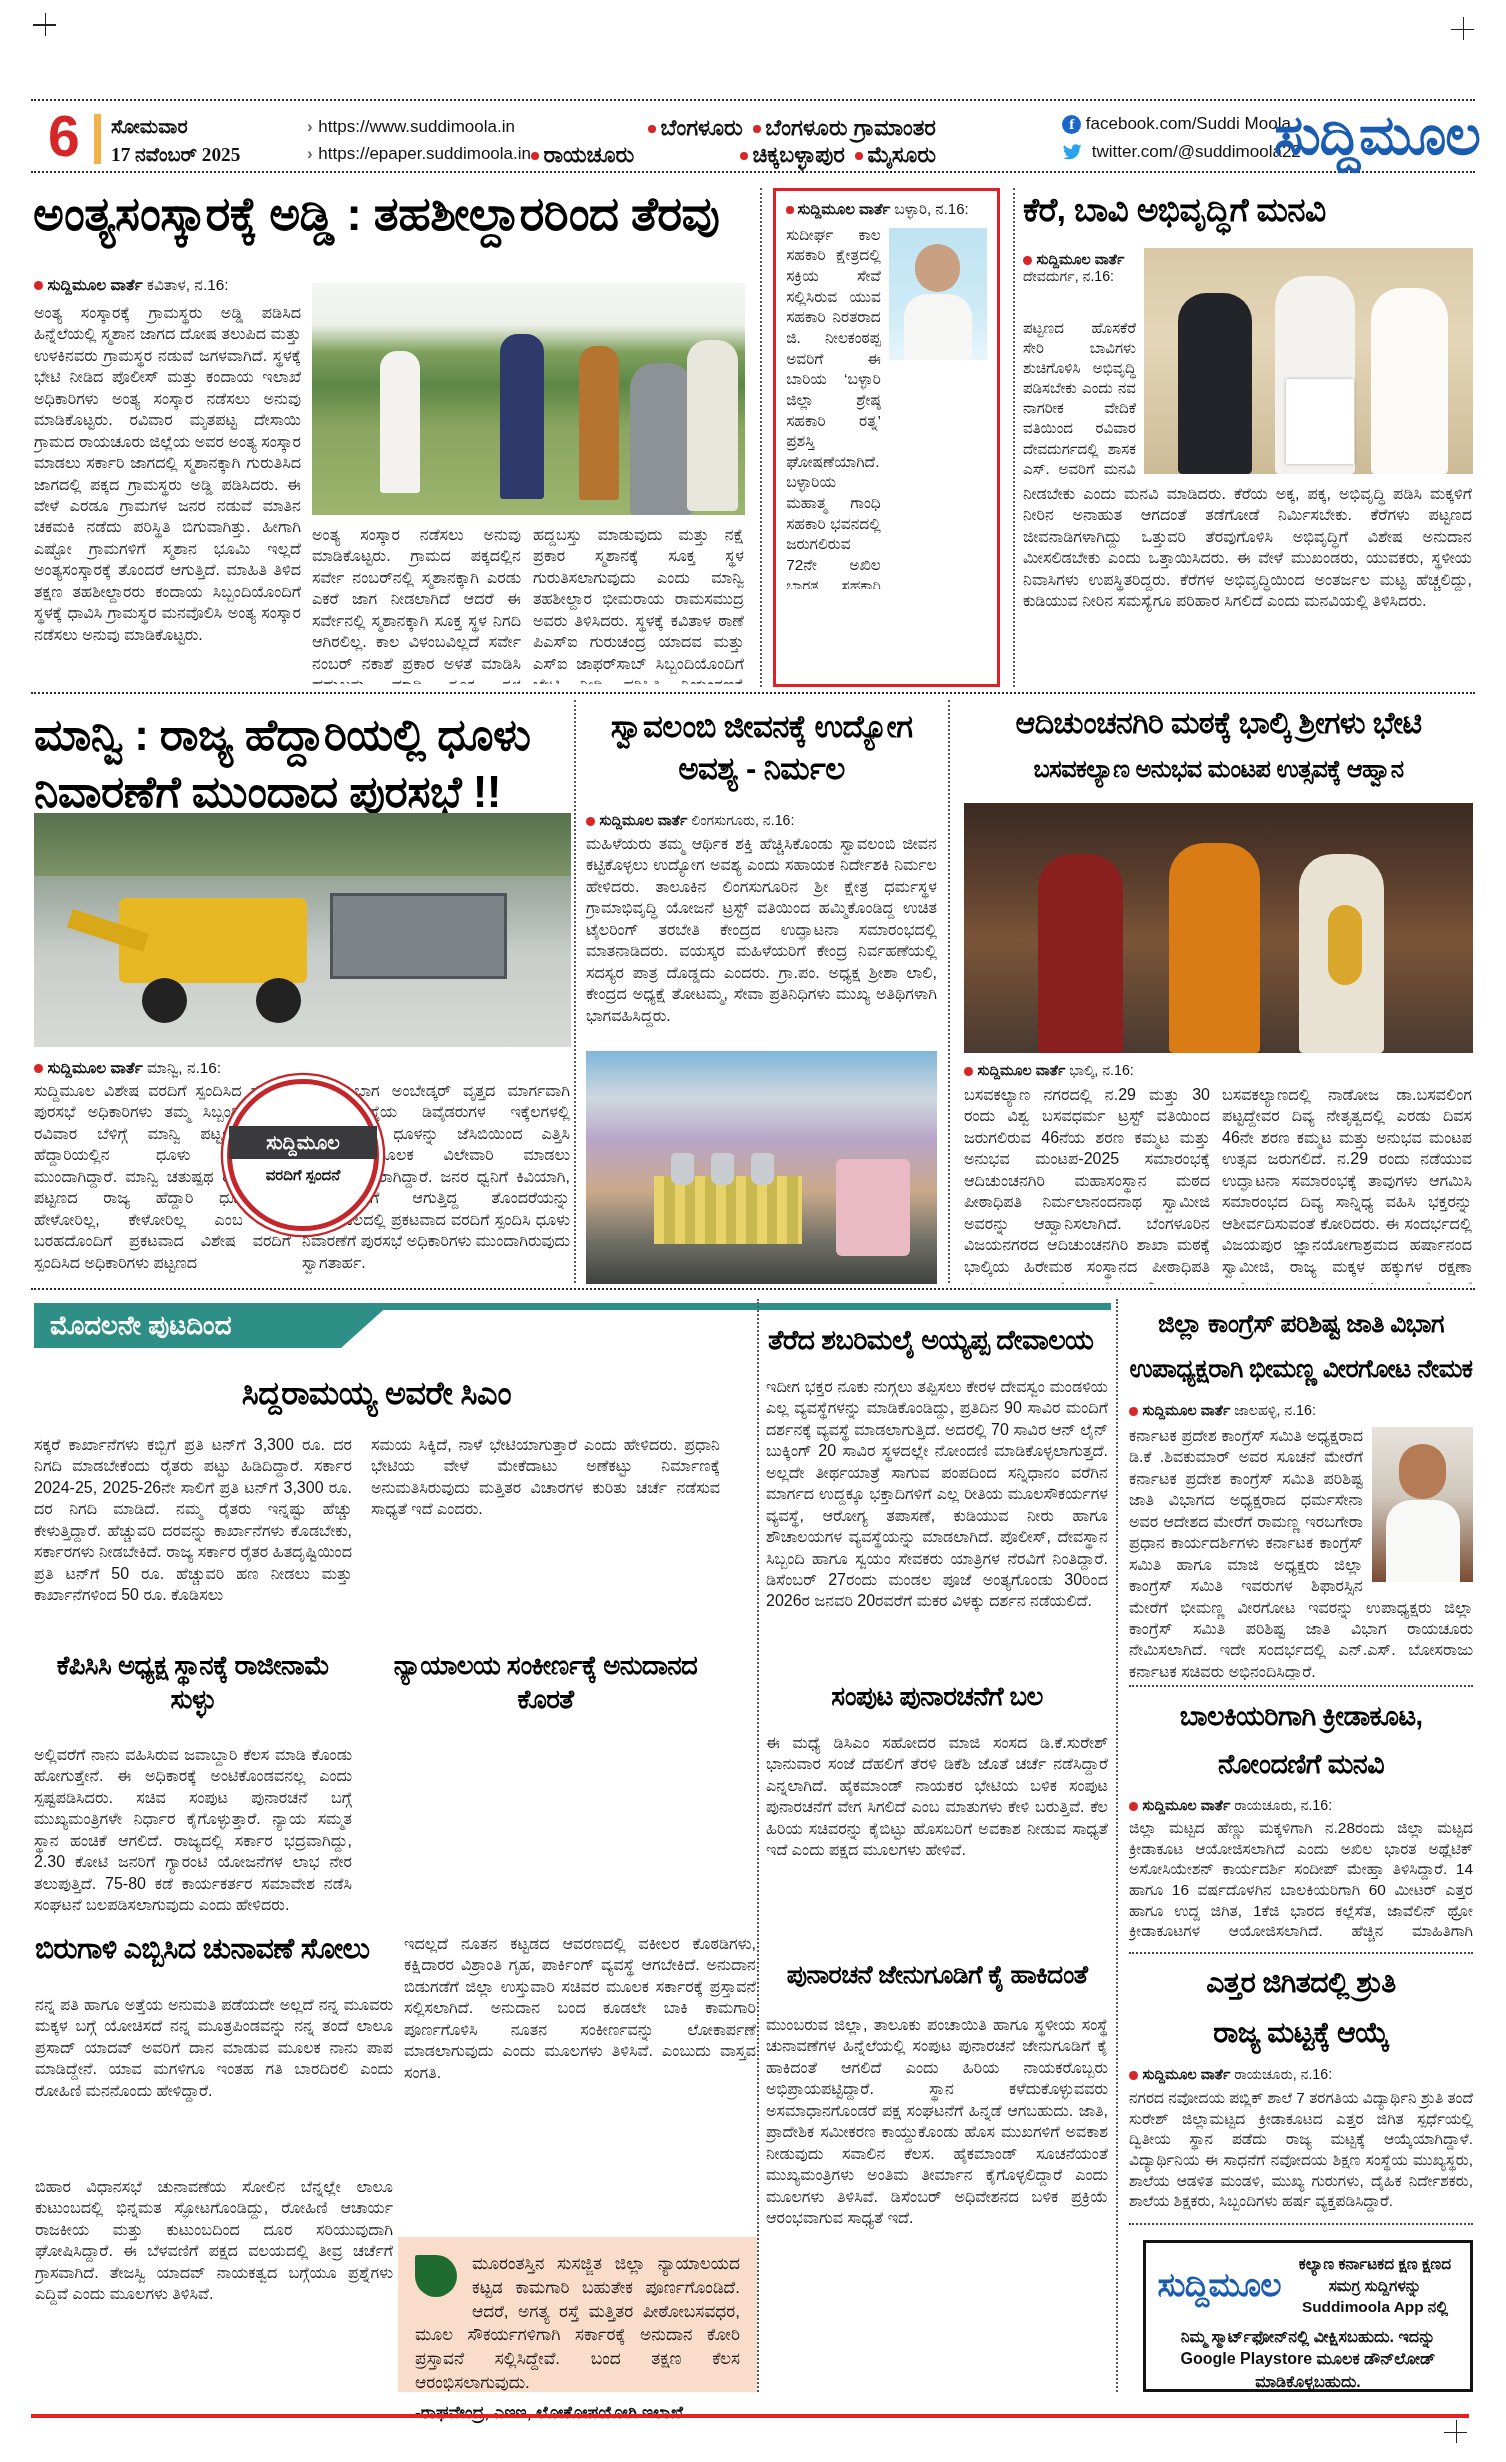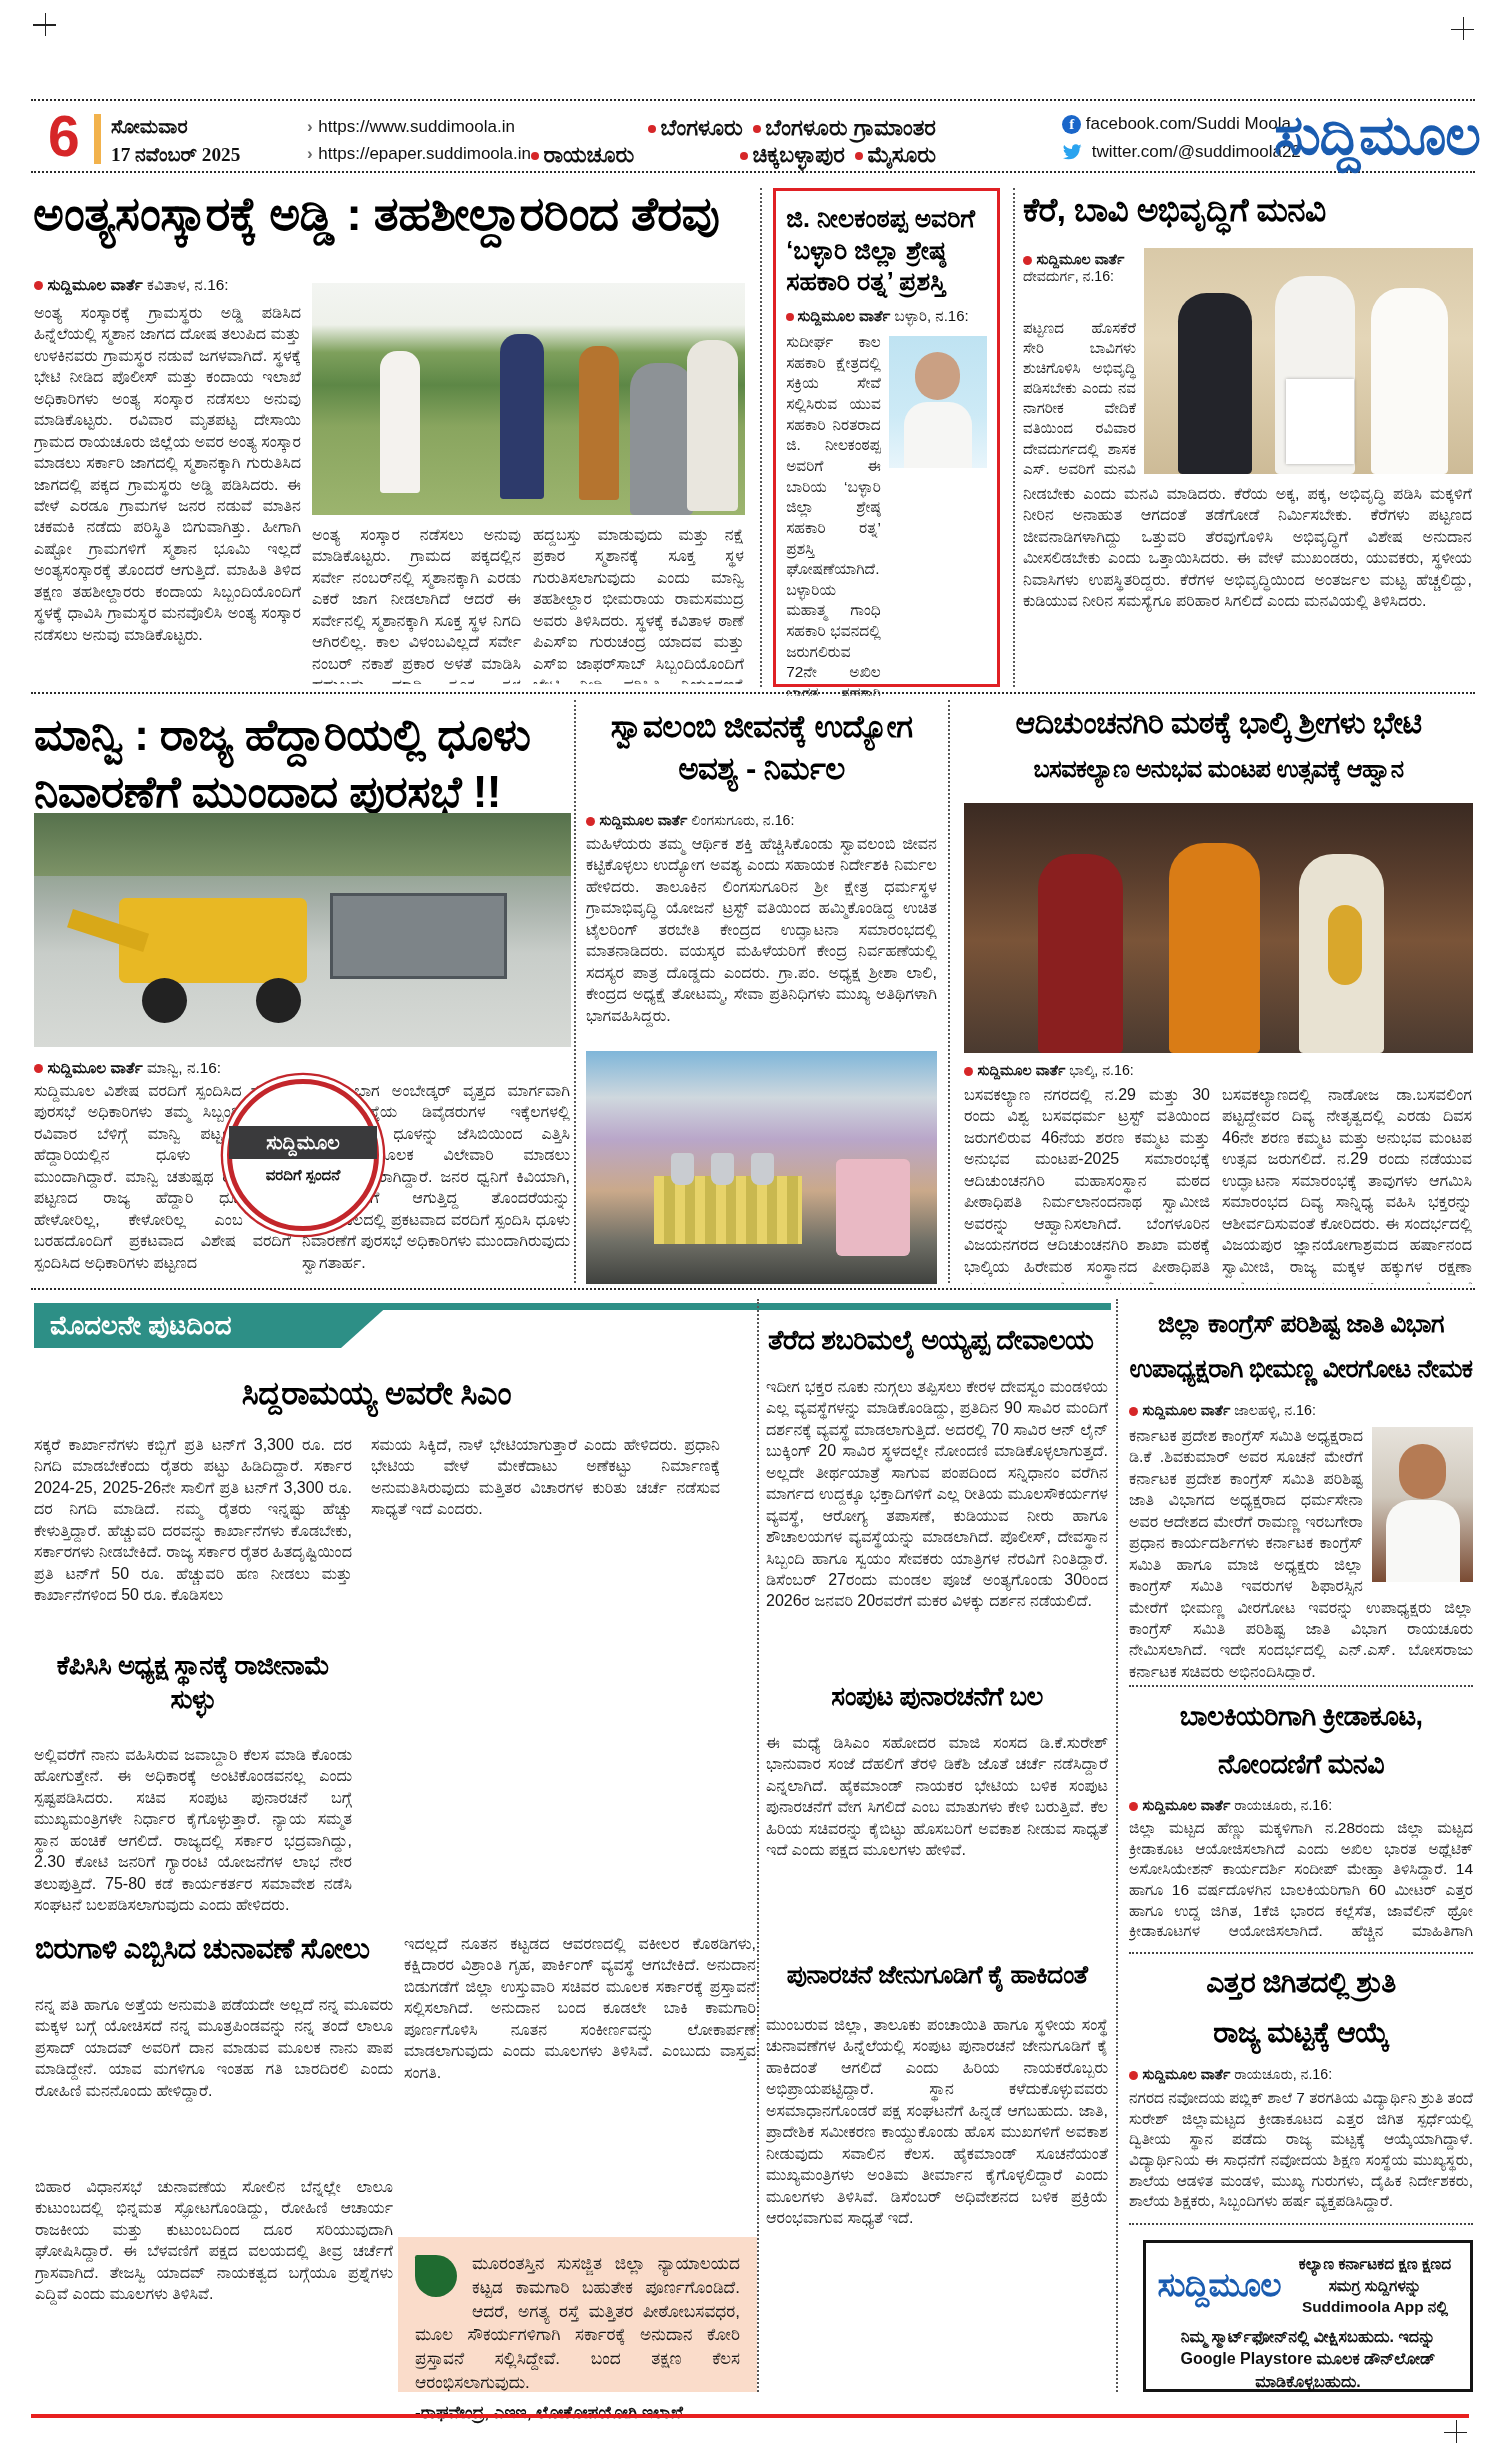--- a/index.html
+++ b/index.html
@@ -111,21 +111,20 @@
     <div class="abs" style="left:267px;top:63px;width:40px;height:154px;background:#b5742f;border-radius:17px 17px 3.4px 3.4px;"></div>
     <div class="abs" style="left:318px;top:80px;width:63px;height:152px;background:#8d9296;border-radius:25px 25px 4.5px 4.5px;"></div>
     <div class="abs" style="left:375px;top:57px;width:51px;height:171px;background:#e9e6de;border-radius:20.5px 20.5px 4.5px 4.5px;"></div>
   </div>
   <div class="txt" style="left:312px;top:524px;width:209px;height:160px;">ಅಂತ್ಯ ಸಂಸ್ಕಾರ ನಡೆಸಲು ಅನುವು ಮಾಡಿಕೊಟ್ಟರು. ಗ್ರಾಮದ ಪಕ್ಕದಲ್ಲಿನ ಸರ್ವೇ ನಂಬರ್‌ನಲ್ಲಿ ಸ್ಮಶಾನಕ್ಕಾಗಿ ಎರಡು ಎಕರೆ ಜಾಗ ನೀಡಲಾಗಿದೆ ಆದರೆ ಈ ಸರ್ವೇನಲ್ಲಿ ಸ್ಮಶಾನಕ್ಕಾಗಿ ಸೂಕ್ತ ಸ್ಥಳ ನಿಗದಿ ಆಗಿರಲಿಲ್ಲ. ಕಾಲ ವಿಳಂಬವಿಲ್ಲದೆ ಸರ್ವೇ ನಂಬರ್ ನಕಾಶೆ ಪ್ರಕಾರ ಅಳತೆ ಮಾಡಿಸಿ ಹದ್ದುಬಸ್ತು ಮಾಡಿ ಸೂಕ್ತ ಸ್ಥಳ ಗುರುತಿಸಲಾಗುವುದು ಎಂದು ಹೇಳಿದರು.</div>
   <div class="txt" style="left:533px;top:524px;width:211px;height:160px;">ಹದ್ದಬಸ್ತು ಮಾಡುವುದು ಮತ್ತು ನಕ್ಷೆ ಪ್ರಕಾರ ಸ್ಮಶಾನಕ್ಕೆ ಸೂಕ್ತ ಸ್ಥಳ ಗುರುತಿಸಲಾಗುವುದು ಎಂದು ಮಾನ್ವಿ ತಹಶೀಲ್ದಾರ ಭೀಮರಾಯ ರಾಮಸಮುದ್ರ ಅವರು ತಿಳಿಸಿದರು. ಸ್ಥಳಕ್ಕೆ ಕವಿತಾಳ ಠಾಣೆ ಪಿಎಸ್‌ಐ ಗುರುಚಂದ್ರ ಯಾದವ ಮತ್ತು ಎಸ್‌ಐ ಜಾಫರ್‌ಸಾಬ್ ಸಿಬ್ಬಂದಿಯೊಂದಿಗೆ ಭೇಟಿ ನೀಡಿ ಪರಿಸ್ಥಿತಿ ನಿಯಂತ್ರಣಕ್ಕೆ ತಂದರು.</div>
 
   <div class="vdot" style="left:760px;top:188px;height:499px;"></div>
 
   <div class="redbox" style="left:773px;top:188px;width:227px;height:499px;">
-    <div class="headline" style="position:static;font-size:25px;line-height:1.25;letter-spacing:0;margin:3.4px 0 10.2px 0;">ಜಿ. ನೀಲಕಂಠಪ್ಪ ಅವರಿಗೆ ‘ಬಳ್ಳಾರಿ ಜಿಲ್ಲಾ ಶ್ರೇಷ್ಠ ಸಹಕಾರಿ ರತ್ನ’ ಪ್ರಶಸ್ತಿ</div>
     <div style="font-size:15px;margin-bottom:6.8px;">
       <span class="dot" style="display:inline-block;width:8px;height:8px;border-radius:50%;background:#d62628;margin-right:3.4px;vertical-align:middle;"></span><b>ಸುದ್ದಿಮೂಲ ವಾರ್ತೆ</b>&nbsp;<span>ಬಳ್ಳಾರಿ, ನ.16:</span>
     </div>
     <div style="float:right;width:98px;height:132px;margin:3.4px 0 4.5px 8px;background:linear-gradient(180deg,#bfe3f2 0%,#cdeaf6 60%,#e8f5fb 100%);position:relative;">
       <div style="position:absolute;left:26px;top:16px;width:45px;height:48px;background:#caa083;border-radius:23px;"></div>
       <div style="position:absolute;left:15px;top:66px;width:68px;height:66px;background:#f6f6f4;border-radius:23px 23px 0 0;"></div>
     </div>
     <div class="txt" style="position:static;font-size:15.4px;height:364px;">ಸುದೀರ್ಘ ಕಾಲ ಸಹಕಾರಿ ಕ್ಷೇತ್ರದಲ್ಲಿ ಸಕ್ರಿಯ ಸೇವೆ ಸಲ್ಲಿಸಿರುವ ಯುವ ಸಹಕಾರಿ ನಿರತರಾದ ಜಿ. ನೀಲಕಂಠಪ್ಪ ಅವರಿಗೆ ಈ ಬಾರಿಯ ‘ಬಳ್ಳಾರಿ ಜಿಲ್ಲಾ ಶ್ರೇಷ್ಠ ಸಹಕಾರಿ ರತ್ನ’ ಪ್ರಶಸ್ತಿ ಘೋಷಣೆಯಾಗಿದೆ. ಬಳ್ಳಾರಿಯ ಮಹಾತ್ಮ ಗಾಂಧಿ ಸಹಕಾರಿ ಭವನದಲ್ಲಿ ಜರುಗಲಿರುವ 72ನೇ ಅಖಿಲ ಭಾರತ ಸಹಕಾರಿ ಸಪ್ತಾಹದಲ್ಲಿ ಪ್ರಶಸ್ತಿ ಪ್ರದಾನ ಮಾಡಲಾಗುವುದು ಎಂದು ಸಂಘಟನಾ ಸಮಿತಿ ತಿಳಿಸಿದೆ. ವಿವಿಧ ಸಹಕಾರ ಸಂಘಗಳ ಅಭಿವೃದ್ಧಿಗೆ ಶ್ರಮಿಸಿದ ಅವರ ಸೇವೆ ಗುರುತಿಸಿ ಜಿಲ್ಲಾ ಸಹಕಾರ ಯೂನಿಯನ್ ಈ ಪ್ರಶಸ್ತಿ ನೀಡುತ್ತಿದ್ದು, ಸಹಕಾರಿ ಬಂಧುಗಳು ಹರ್ಷ ವ್ಯಕ್ತಪಡಿಸಿದ್ದಾರೆ.</div>
   </div>
 
@@ -206,20 +205,21 @@
   <div class="vdot" style="left:757px;top:1299px;height:1093px;"></div>
   <div class="vdot" style="left:1116px;top:1299px;height:1093px;"></div>
 
   <div class="headline center" style="left:34px;top:1376px;width:685px;height:45px;font-size:32px;">ಸಿದ್ದರಾಮಯ್ಯ ಅವರೇ ಸಿಎಂ</div>
   <div class="txt" style="left:34px;top:1434px;width:318px;height:202px;">ಸಕ್ಕರೆ ಕಾರ್ಖಾನೆಗಳು ಕಬ್ಬಿಗೆ ಪ್ರತಿ ಟನ್‌ಗೆ 3,300 ರೂ. ದರ ನಿಗದಿ ಮಾಡಬೇಕೆಂದು ರೈತರು ಪಟ್ಟು ಹಿಡಿದಿದ್ದಾರೆ. ಸರ್ಕಾರ 2024-25, 2025-26ನೇ ಸಾಲಿಗೆ ಪ್ರತಿ ಟನ್‌ಗೆ 3,300 ರೂ. ದರ ನಿಗದಿ ಮಾಡಿದೆ. ನಮ್ಮ ರೈತರು ಇನ್ನಷ್ಟು ಹೆಚ್ಚು ಕೇಳುತ್ತಿದ್ದಾರೆ. ಹೆಚ್ಚುವರಿ ದರವನ್ನು ಕಾರ್ಖಾನೆಗಳು ಕೊಡಬೇಕು, ಸರ್ಕಾರಗಳು ನೀಡಬೇಕಿದೆ. ರಾಜ್ಯ ಸರ್ಕಾರ ರೈತರ ಹಿತದೃಷ್ಟಿಯಿಂದ ಪ್ರತಿ ಟನ್‌ಗೆ 50 ರೂ. ಹೆಚ್ಚುವರಿ ಹಣ ನೀಡಲು ಮತ್ತು ಕಾರ್ಖಾನೆಗಳಿಂದ 50 ರೂ. ಕೊಡಿಸಲು</div>
   <div class="txt" style="left:371px;top:1434px;width:349px;height:202px;">ಸಮಯ ಸಿಕ್ಕಿದೆ, ನಾಳೆ ಭೇಟಿಯಾಗುತ್ತಾರೆ ಎಂದು ಹೇಳಿದರು. ಪ್ರಧಾನಿ ಭೇಟಿಯ ವೇಳೆ ಮೇಕೆದಾಟು ಅಣೆಕಟ್ಟು ನಿರ್ಮಾಣಕ್ಕೆ ಅನುಮತಿಸಿರುವುದು ಮತ್ತಿತರ ವಿಚಾರಗಳ ಕುರಿತು ಚರ್ಚೆ ನಡೆಸುವ ಸಾಧ್ಯತೆ ಇದೆ ಎಂದರು.</div>
 
   <div class="headline center" style="left:34px;top:1649px;width:318px;height:85px;font-size:26px;line-height:1.3;">ಕೆಪಿಸಿಸಿ ಅಧ್ಯಕ್ಷ ಸ್ಥಾನಕ್ಕೆ ರಾಜೀನಾಮೆ ಸುಳ್ಳು</div>
   <div class="txt" style="left:34px;top:1744px;width:318px;height:169px;">ಅಲ್ಲಿವರೆಗೆ ನಾನು ವಹಿಸಿರುವ ಜವಾಬ್ದಾರಿ ಕೆಲಸ ಮಾಡಿ ಕೊಂಡು ಹೋಗುತ್ತೇನೆ. ಈ ಅಧಿಕಾರಕ್ಕೆ ಅಂಟಿಕೊಂಡವನಲ್ಲ ಎಂದು ಸ್ಪಷ್ಟಪಡಿಸಿದರು. ಸಚಿವ ಸಂಪುಟ ಪುನಾರಚನೆ ಬಗ್ಗೆ ಮುಖ್ಯಮಂತ್ರಿಗಳೇ ನಿರ್ಧಾರ ಕೈಗೊಳ್ಳುತ್ತಾರೆ. ನ್ಯಾಯ ಸಮ್ಮತ ಸ್ಥಾನ ಹಂಚಿಕೆ ಆಗಲಿದೆ. ರಾಜ್ಯದಲ್ಲಿ ಸರ್ಕಾರ ಭದ್ರವಾಗಿದ್ದು, 2.30 ಕೋಟಿ ಜನರಿಗೆ ಗ್ಯಾರಂಟಿ ಯೋಜನೆಗಳ ಲಾಭ ನೇರ ತಲುಪುತ್ತಿದೆ. 75-80 ಕಡೆ ಕಾರ್ಯಕರ್ತರ ಸಮಾವೇಶ ನಡೆಸಿ ಸಂಘಟನೆ ಬಲಪಡಿಸಲಾಗುವುದು ಎಂದು ಹೇಳಿದರು.</div>
 
+  <div class="headline center" style="left:372px;top:1649px;width:347px;height:85px;font-size:26px;line-height:1.3;">ನ್ಯಾಯಾಲಯ ಸಂಕೀರ್ಣಕ್ಕೆ ಅನುದಾನದ ಕೊರತೆ</div>
 
   <div class="headline" style="left:35px;top:1933px;width:358px;height:48px;font-size:28.4px;">ಬಿರುಗಾಳಿ ಎಬ್ಬಿಸಿದ ಚುನಾವಣೆ ಸೋಲು</div>
   <div class="txt" style="left:35px;top:1994px;width:358px;height:175px;">ನನ್ನ ಪತಿ ಹಾಗೂ ಅತ್ತೆಯ ಅನುಮತಿ ಪಡೆಯದೇ ಅಲ್ಲದೆ ನನ್ನ ಮೂವರು ಮಕ್ಕಳ ಬಗ್ಗೆ ಯೋಚಿಸದೆ ನನ್ನ ಮೂತ್ರಪಿಂಡವನ್ನು ನನ್ನ ತಂದೆ ಲಾಲೂ ಪ್ರಸಾದ್ ಯಾದವ್ ಅವರಿಗೆ ದಾನ ಮಾಡುವ ಮೂಲಕ ನಾನು ಪಾಪ ಮಾಡಿದ್ದೇನೆ. ಯಾವ ಮಗಳಿಗೂ ಇಂತಹ ಗತಿ ಬಾರದಿರಲಿ ಎಂದು ರೋಹಿಣಿ ಮನನೊಂದು ಹೇಳಿದ್ದಾರೆ.</div>
   <div class="txt" style="left:404px;top:1933px;width:352px;height:296px;">ಇದಲ್ಲದೆ ನೂತನ ಕಟ್ಟಡದ ಆವರಣದಲ್ಲಿ ವಕೀಲರ ಕೊಠಡಿಗಳು, ಕಕ್ಷಿದಾರರ ವಿಶ್ರಾಂತಿ ಗೃಹ, ಪಾರ್ಕಿಂಗ್ ವ್ಯವಸ್ಥೆ ಆಗಬೇಕಿದೆ. ಅನುದಾನ ಬಿಡುಗಡೆಗೆ ಜಿಲ್ಲಾ ಉಸ್ತುವಾರಿ ಸಚಿವರ ಮೂಲಕ ಸರ್ಕಾರಕ್ಕೆ ಪ್ರಸ್ತಾವನೆ ಸಲ್ಲಿಸಲಾಗಿದೆ. ಅನುದಾನ ಬಂದ ಕೂಡಲೇ ಬಾಕಿ ಕಾಮಗಾರಿ ಪೂರ್ಣಗೊಳಿಸಿ ನೂತನ ಸಂಕೀರ್ಣವನ್ನು ಲೋಕಾರ್ಪಣೆ ಮಾಡಲಾಗುವುದು ಎಂದು ಮೂಲಗಳು ತಿಳಿಸಿವೆ. ಎಂಬುದು ವಾಸ್ತವ ಸಂಗತಿ.</div>
 
   <div class="txt" style="left:35px;top:2176px;width:358px;height:211px;">ಬಿಹಾರ ವಿಧಾನಸಭೆ ಚುನಾವಣೆಯ ಸೋಲಿನ ಬೆನ್ನಲ್ಲೇ ಲಾಲೂ ಕುಟುಂಬದಲ್ಲಿ ಭಿನ್ನಮತ ಸ್ಫೋಟಗೊಂಡಿದ್ದು, ರೋಹಿಣಿ ಆಚಾರ್ಯ ರಾಜಕೀಯ ಮತ್ತು ಕುಟುಂಬದಿಂದ ದೂರ ಸರಿಯುವುದಾಗಿ ಘೋಷಿಸಿದ್ದಾರೆ. ಈ ಬೆಳವಣಿಗೆ ಪಕ್ಷದ ವಲಯದಲ್ಲಿ ತೀವ್ರ ಚರ್ಚೆಗೆ ಗ್ರಾಸವಾಗಿದೆ. ತೇಜಸ್ವಿ ಯಾದವ್ ನಾಯಕತ್ವದ ಬಗ್ಗೆಯೂ ಪ್ರಶ್ನೆಗಳು ಎದ್ದಿವೆ ಎಂದು ಮೂಲಗಳು ತಿಳಿಸಿವೆ.</div>
 
   <div class="quotebox" style="left:398px;top:2237px;width:359px;height:155px;">
     <div class="leaf"></div>
     <div class="qtext">ಮೂರಂತಸ್ತಿನ ಸುಸಜ್ಜಿತ ಜಿಲ್ಲಾ ನ್ಯಾಯಾಲಯದ ಕಟ್ಟಡ ಕಾಮಗಾರಿ ಬಹುತೇಕ ಪೂರ್ಣಗೊಂಡಿದೆ. ಆದರೆ, ಅಗತ್ಯ ರಸ್ತೆ ಮತ್ತಿತರ ಪೀಠೋಬಸವಧರ, ಮೂಲ ಸೌಕರ್ಯಗಳಿಗಾಗಿ ಸರ್ಕಾರಕ್ಕೆ ಅನುದಾನ ಕೋರಿ ಪ್ರಸ್ತಾವನೆ ಸಲ್ಲಿಸಿದ್ದೇವೆ. ಬಂದ ತಕ್ಷಣ ಕೆಲಸ ಆರಂಭಿಸಲಾಗುವುದು.</div>

